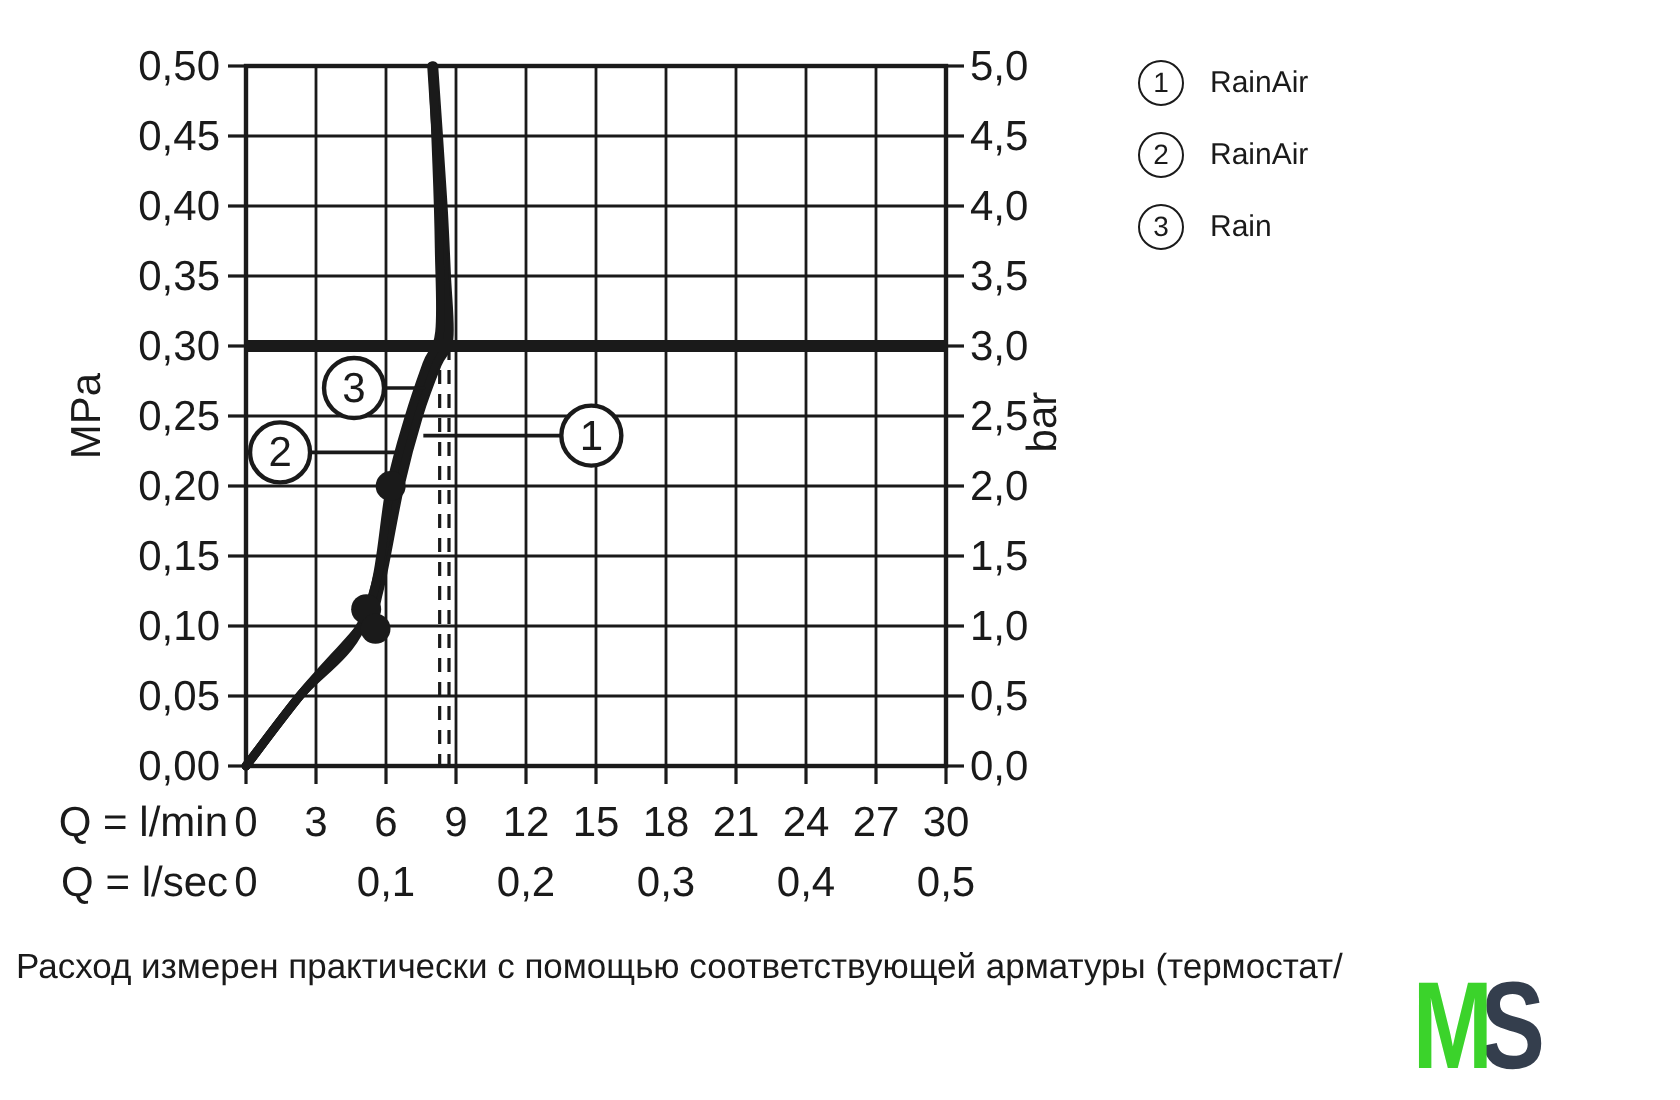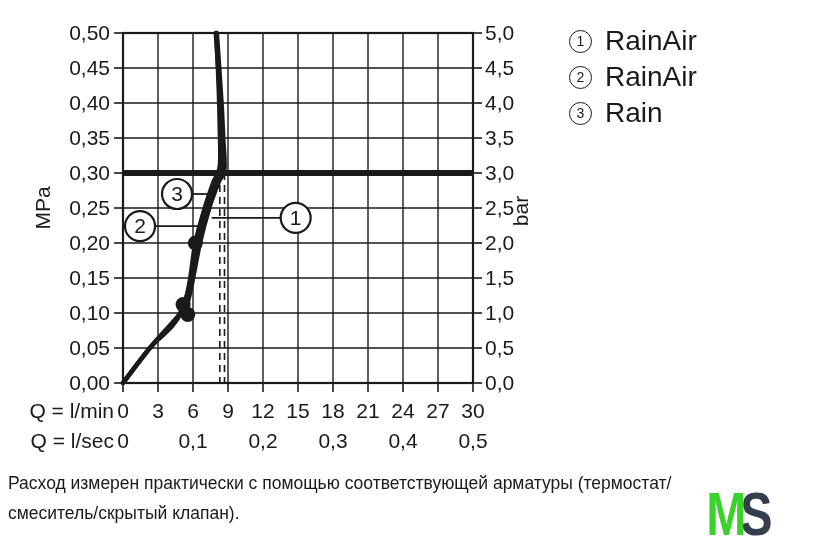--- a/index.html
+++ b/index.html
@@ -5,21 +5,21 @@
   html,body{margin:0;padding:0;background:#ffffff;}
   .page{position:relative;width:840px;height:550px;background:#fff;overflow:hidden;
         font-family:"Liberation Sans",sans-serif;color:#1a1a1a;}
   #chart-svg{position:absolute;left:0;top:0;}
   #chart-svg text{font-family:"Liberation Sans",sans-serif;font-size:21px;fill:#1a1a1a;}
   .legend{position:absolute;left:569px;top:29px;display:flex;flex-direction:column;gap:12px;}
   .legend-item{display:flex;align-items:center;height:24px;}
   .lnum{display:inline-flex;align-items:center;justify-content:center;
         width:21px;height:21px;border:1.6px solid #1a1a1a;border-radius:50%;
         font-size:14px;line-height:1;flex:0 0 auto;}
-  .llabel{margin-left:13px;font-size:28px;}
+  .llabel{margin-left:13px;font-size:15px;}
   .note{position:absolute;left:8px;top:468px;width:812px;font-size:17.5px;line-height:30px;}
   .note .nline{display:block;white-space:nowrap;}
   .logo{position:absolute;left:699px;top:483px;font-weight:800;font-size:62px;line-height:1;
         transform:scaleX(0.78);transform-origin:left top;letter-spacing:0;}
   .logo span{display:inline-block;position:relative;}
   .logo-m{color:#3BD32B;z-index:2;}
   .logo-s{color:#343E4D;z-index:1;margin-left:-8px;}
 </style>
 </head>
 <body>
@@ -172,21 +172,20 @@
       <span class="llabel">RainAir</span>
     </div>
     <div class="legend-item">
       <span class="lnum">3</span>
       <span class="llabel">Rain</span>
     </div>
   </div>
 
   <div class="note">
     <span class="nline">Расход измерен практически с помощью соответствующей арматуры (термостат/</span>
-    <span class="nline">смеситель/скрытый клапан).</span>
   </div>
 
   <div class="logo">
     <span class="logo-s" style="visibility:hidden"></span>
     <span class="logo-m">M</span><span class="logo-s">S</span>
   </div>
 
 </div>
 
 </body></html>

